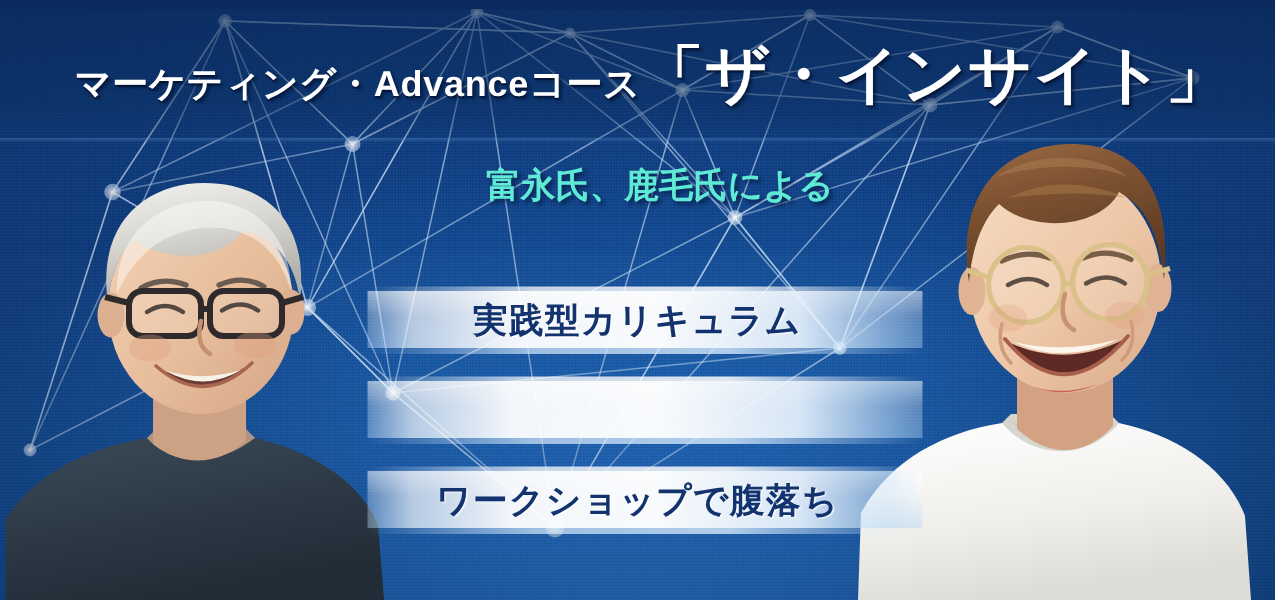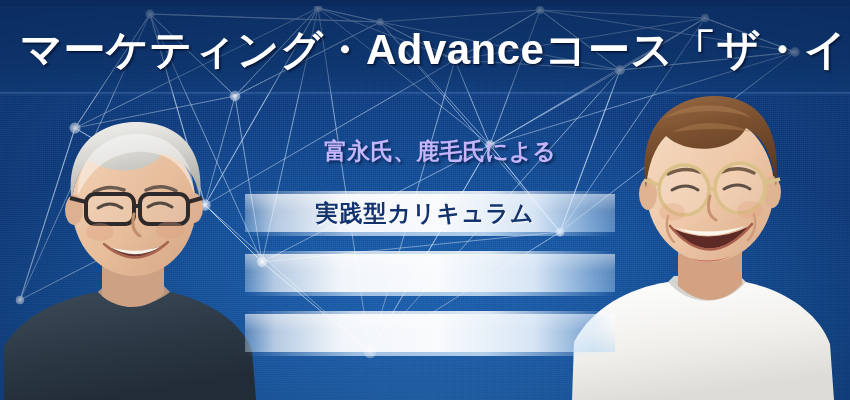--- a/index.html
+++ b/index.html
@@ -53,30 +53,29 @@
   #person-right{right:-8px;width:290px;height:330px;}
 
   
   #headline{
     position:absolute;left:0;right:0;top:22px;
     text-align:center;white-space:nowrap;
     color:#ffffff;font-weight:bold;
     text-shadow:2px 2px 2px rgba(0,12,40,.55), 0 1px 0 rgba(0,10,35,.5);
     letter-spacing:.5px;
   }
-  #headline .h-main{font-size:42px;padding-left:20px;}
+  #headline .h-main{font-size:24px;padding-left:20px;}
   #headline .h-accent{font-size:42px;letter-spacing:1px;}
 
   
   #subtitle{
     position:absolute;left:250px;width:380px;top:108px;
-    text-align:center;color:#c4b5fd;font-weight:bold;
+    text-align:center;color:#5eead4;font-weight:bold;
     font-size:23px;line-height:30px;
     text-shadow:2px 2px 3px rgba(2,16,48,.65);
-    margin-top:28px;
   }
 
   
   #badge-list{position:absolute;left:0;right:0;top:194px;}
   .badge{
     position:relative;
     height:38px;margin-bottom:22px;
     display:flex;align-items:center;justify-content:center;
   }
   .badge .plate{
@@ -301,17 +300,18 @@
       <div class="plate"></div>
       <span class="blabel">実践型カリキュラム</span>
     </div>
 
     <div class="badge">
       <div class="plate"></div>
     </div>
 
     <div class="badge">
       <div class="plate"></div>
+      <span class="blabel">ワークショップで腹落ち</span>
     </div>
 
   </div>
 
 </div>
 
 </body></html>

